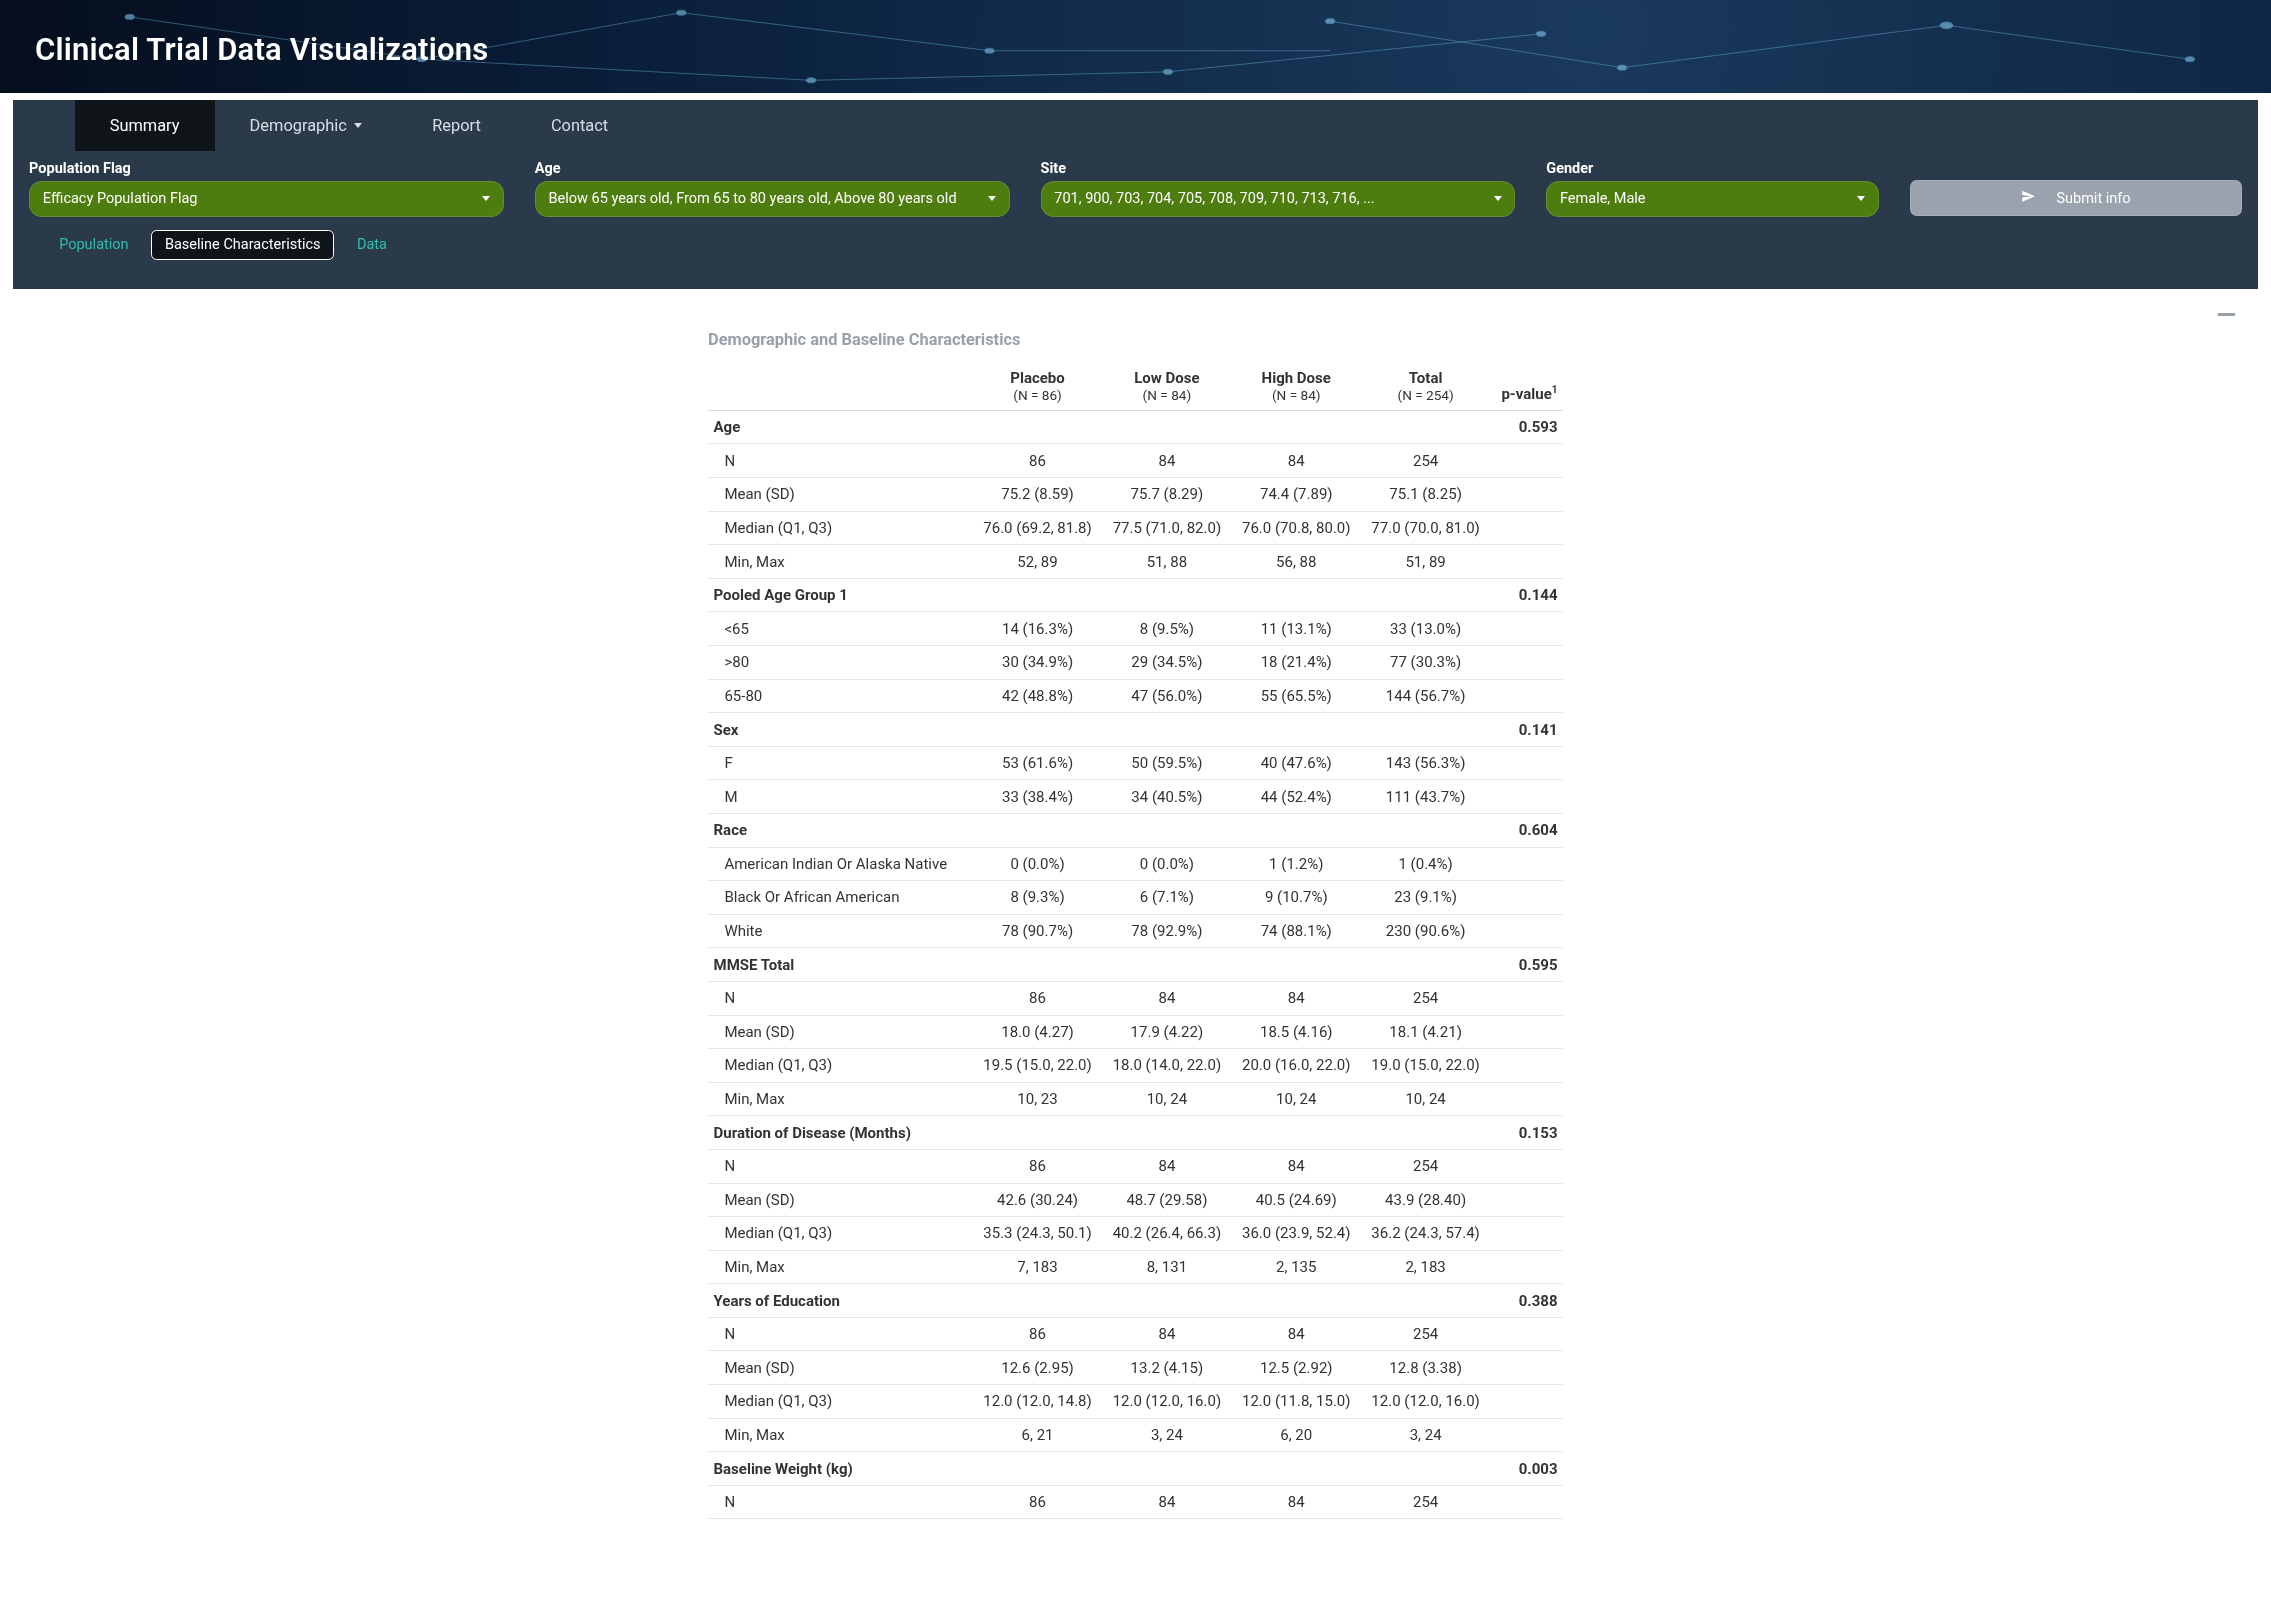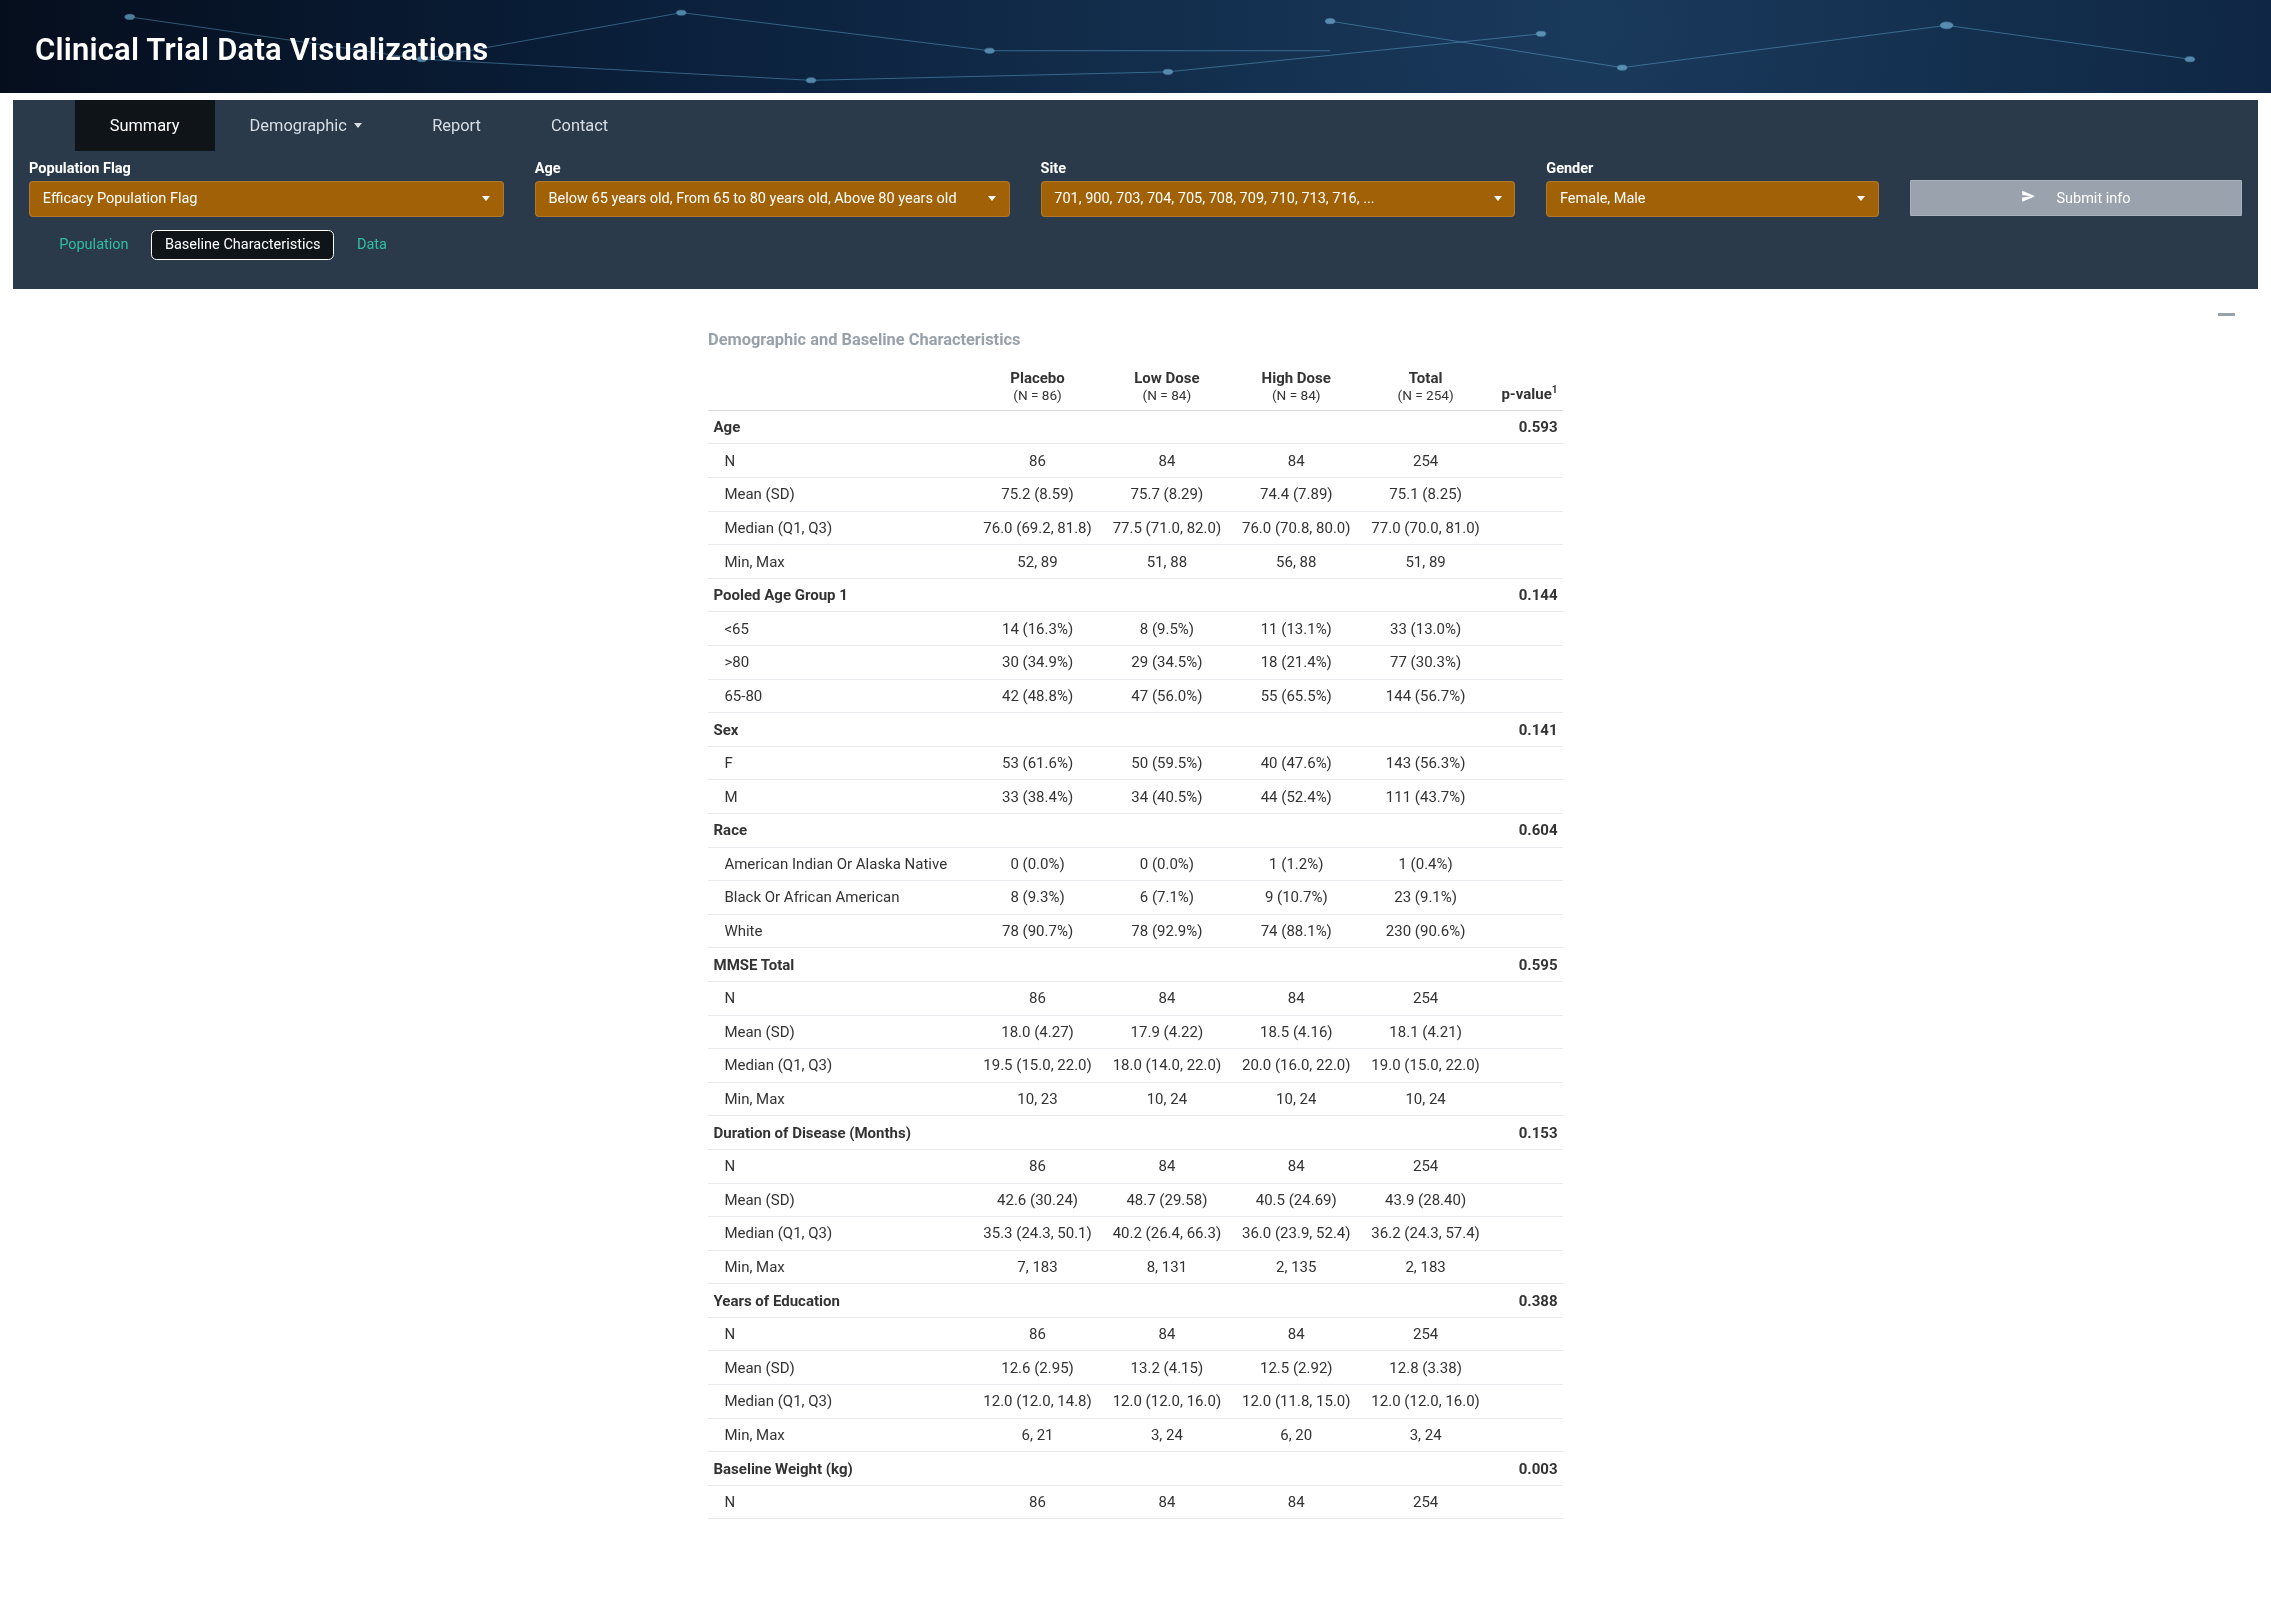--- a/index.html
+++ b/index.html
@@ -47,30 +47,30 @@
   
   .filterbar {
     margin: 0 12.7px;
     background: #2b3a4a;
     padding: 9px 16.4px 20px 16.4px;
   }
   .filter-row { display: flex; gap: 31px; }
   .filter-col { flex: 1 1 0; min-width: 0; }
   .filter-label { color: #ffffff; font-weight: 700; font-size: 14.5px; margin-bottom: 3.6px; }
   .dropdown {
-    background: #a16207; color: #ffffff;
-    height: 36px; border-radius: 4px;
+    background: #4d7c0f; color: #ffffff;
+    height: 36px; border-radius: 13px;
     display: flex; align-items: center; justify-content: space-between;
     padding: 0 12.7px; font-size: 14.5px; cursor: pointer;
     border: 0.9px solid rgba(255,255,255,0.15);
   }
   .dropdown .ddlabel { white-space: nowrap; overflow: hidden; text-overflow: ellipsis; }
   .submit-btn {
     background: #9aa3ad; color: #ffffff;
-    height: 36px; border-radius: 1px;
+    height: 36px; border-radius: 7px;
     display: flex; align-items: center; justify-content: center;
     gap: 21px; font-size: 14.5px; cursor: pointer;
     border: 0.9px solid rgba(255,255,255,0.15);
     margin-top: 20px;
   }
 
   
   .subtabs {
     display: flex; align-items: center; gap: 9px;
     padding: 12.7px 0 9px 16.4px;

